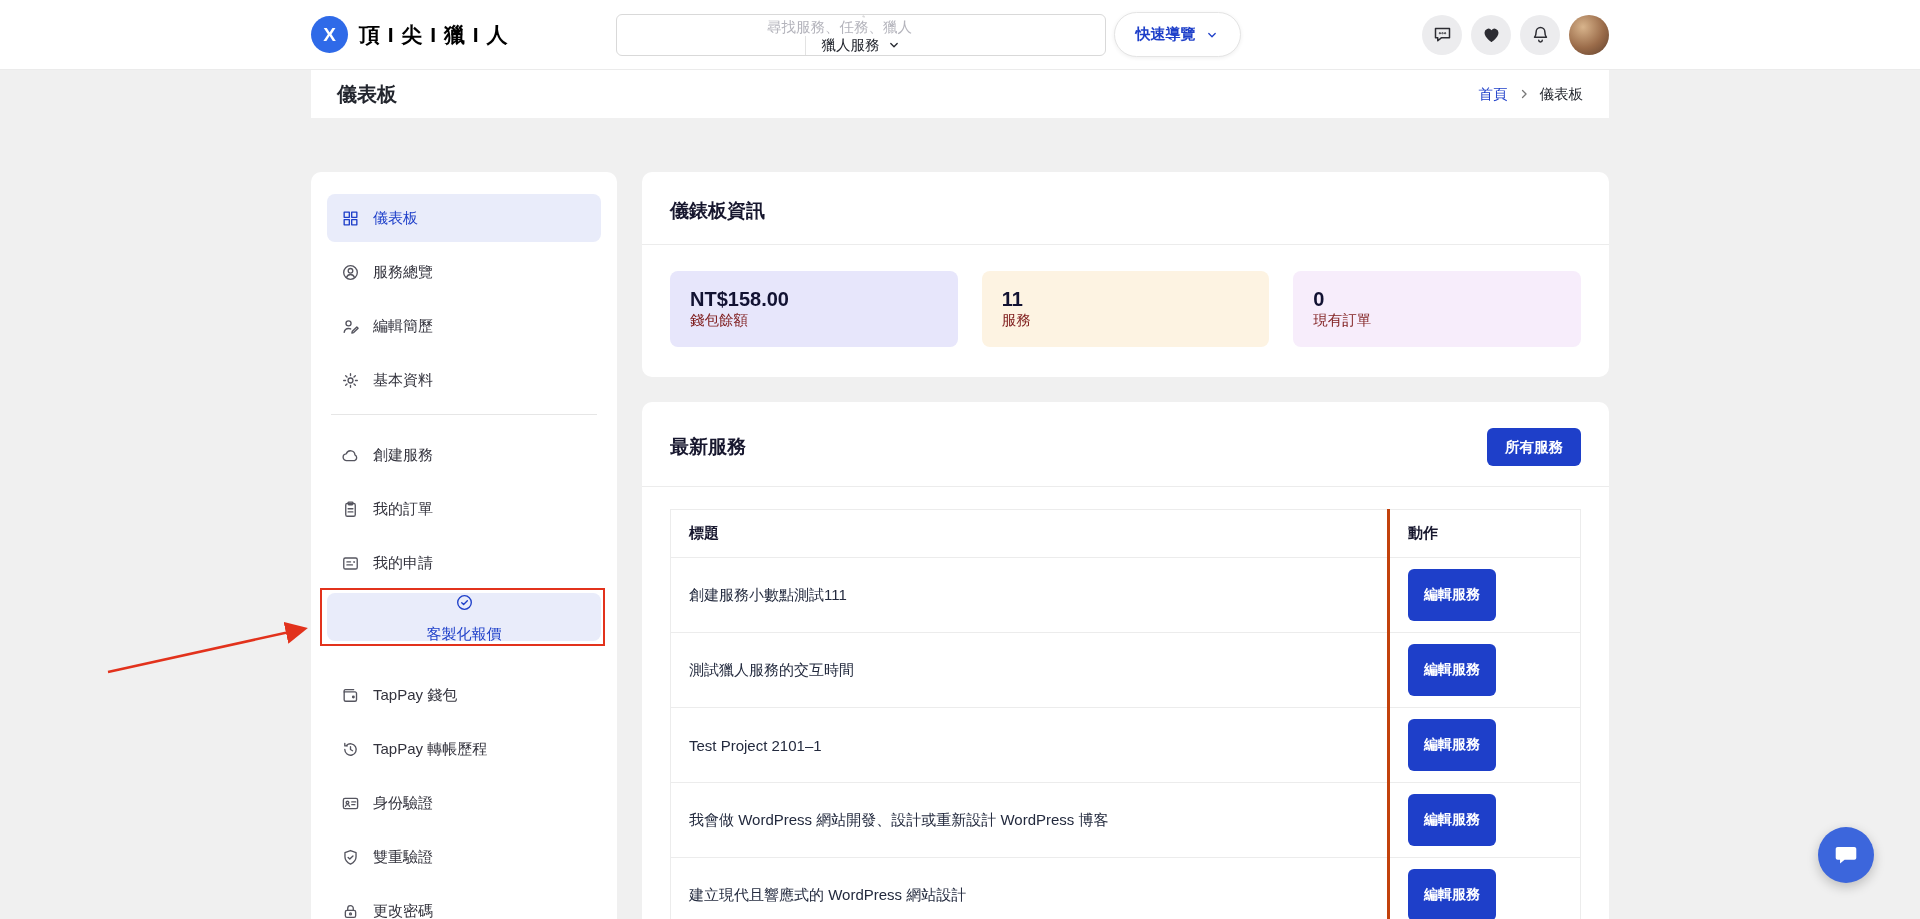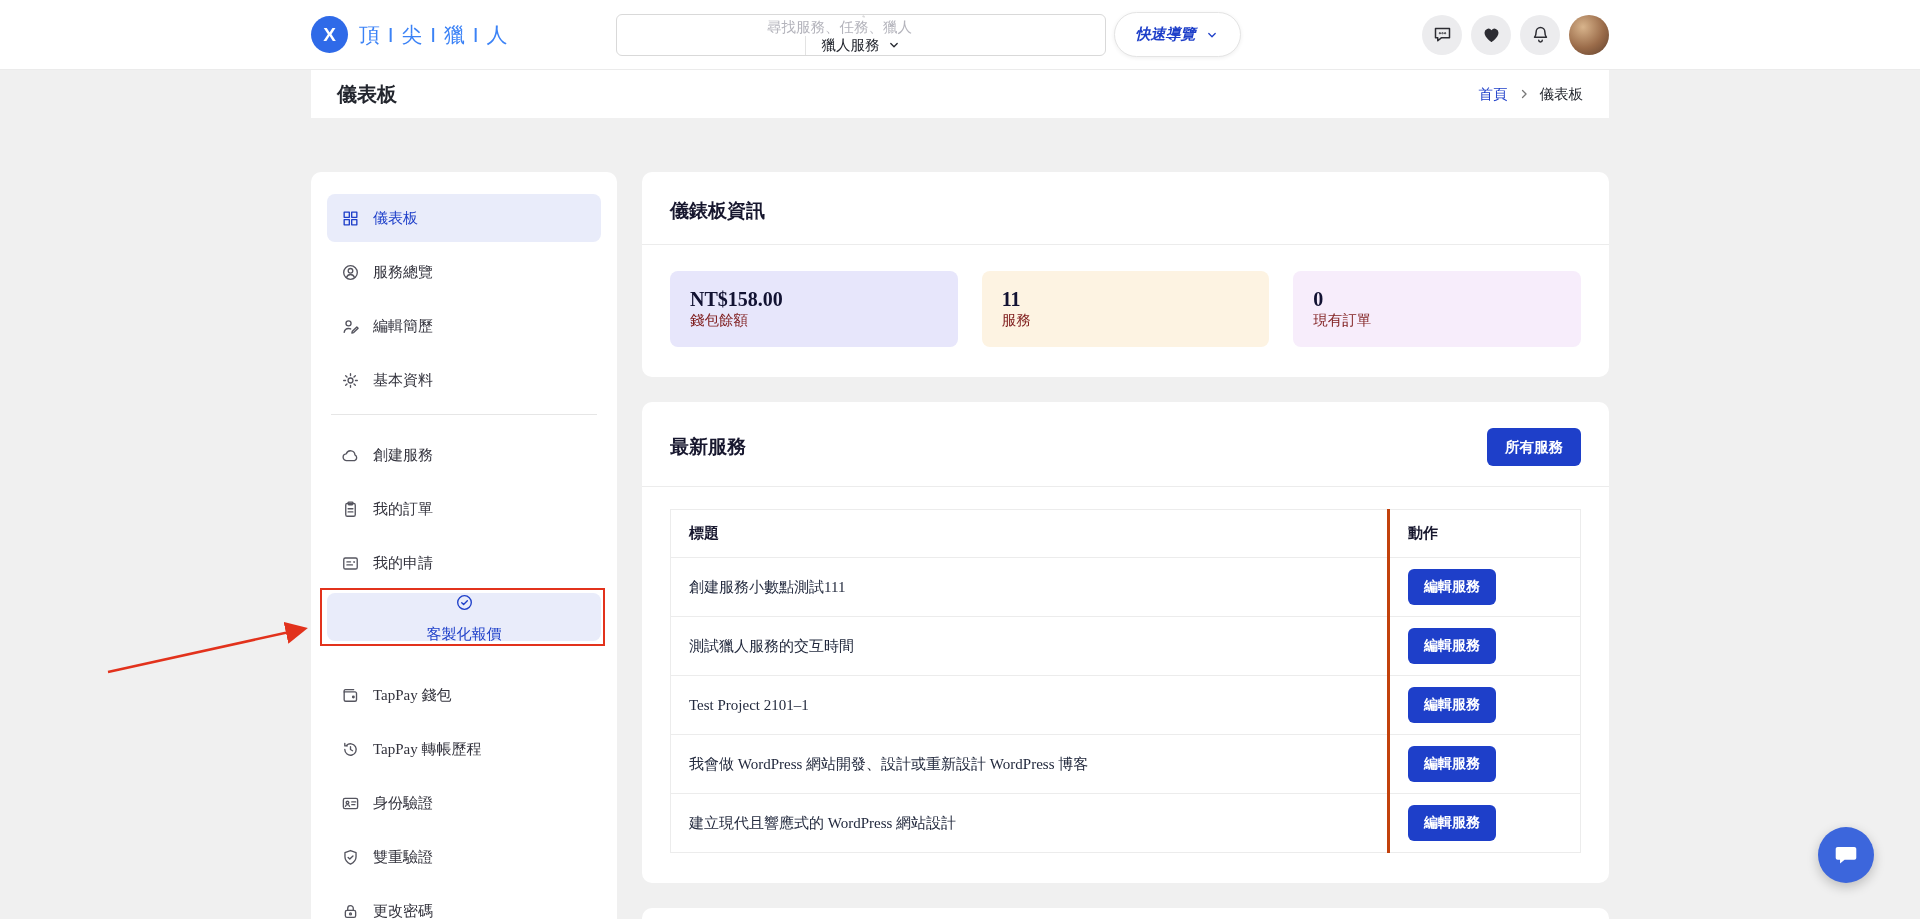--- a/index.html
+++ b/index.html
@@ -3,41 +3,41 @@
 <meta charset="utf-8">
 <style>
   * { box-sizing: border-box; }
   html,body { margin:0; padding:0; }
   body {
     width:1920px; height:919px; overflow:hidden; position:relative;
     background:#f0f0f0;
     font-family:"Liberation Sans","DejaVu Sans",sans-serif;
     color:#23262e;
   }
-  .container { width:1298px; margin:0 auto;font-family:Liberation Serif, serif; }
+  .container { width:1298px; margin:0 auto; }
 
   
   .navbar { height:70px; background:#fff; border-bottom:1px solid #ebebeb; position:relative; z-index:2; }
   .nav-inner { width:1298px; margin:0 auto; height:100%; display:flex; align-items:center; }
   .brand { display:flex; align-items:center; gap:11px; cursor:pointer; }
   .logo { width:37px; height:37px; border-radius:50%; background:#2f6ae8; color:#fff;
           display:flex; align-items:center; justify-content:center; font-weight:bold; font-size:19px; }
-  .brand-text { font-size:21px; font-weight:normal; color:#3b82f6; letter-spacing:1px; white-space:nowrap; }
+  .brand-text { font-size:21px; font-weight:bold; color:#000000; letter-spacing:1px; white-space:nowrap; }
 
   .searchbar { margin-left:107px; width:490px; height:42px; border:1px solid #d9d9d9; border-radius:6px;
                display:flex; align-items:center; background:#fff;flex-direction:column; }
   .s-icon { margin:0 9px 0 14px; color:#8a8a92; }
   .searchbar input { border:none; outline:none; flex:1; font-size:14.5px; color:#333; background:transparent; min-width:0; }
   .searchbar input::placeholder { color:#b4b4bc; }
   .search-cat { width:112px; height:100%; border-left:1px solid #e3e3e3; display:flex; align-items:center;
                 justify-content:center; gap:7px; font-size:14.5px; color:#23262e; cursor:pointer; }
 
   .quick-tour { margin-left:8px; height:45px; padding:0 21px; border-radius:23px; border:1px solid #e4e4e4;
                 background:#fff; box-shadow:0 1px 4px rgba(0,0,0,.07); color:#1e3fc9; font-size:15px;
-                font-weight:bold; display:flex; align-items:center; gap:9px; cursor:pointer; font-family:inherit;font-style:italic; }
+                font-weight:bold; display:flex; align-items:center; gap:9px; cursor:pointer; font-family:inherit; }
 
   .nav-actions { margin-left:auto; display:flex; align-items:center; gap:9px; }
   .icon-btn { width:40px; height:40px; border-radius:50%; background:#ececee; border:none; display:flex;
               align-items:center; justify-content:center; color:#2d2d33; cursor:pointer; }
   .avatar { width:40px; height:40px; border-radius:50%; cursor:pointer;
             background:radial-gradient(circle at 35% 30%, #d8b48c, #9a6b49 55%, #5e3f2c 100%); }
 
   
   .breadcrumb-row { background:#fff; height:48px; display:flex; align-items:center;
                     justify-content:space-between; padding:0 26px; }
@@ -79,21 +79,21 @@
 
   .btn-primary { background:#1e3fc9; color:#fff; border:none; border-radius:6px; font-weight:bold;
                  cursor:pointer; font-family:inherit; }
   .btn-all { height:38px; padding:8px 18px; font-size:14.5px; }
   .services-body { padding:22px 28px 30px; }
   table.svc { width:100%; border-collapse:collapse; border:1px solid #ececec; }
   .svc th { text-align:left; font-size:15px; font-weight:bold; color:#17172e; padding:14px 18px;
             border-bottom:1px solid #ececec; }
   .svc td { padding:11px 18px; font-size:15px; color:#232a3e; border-bottom:1px solid #ececec; }
   .svc .col-action { width:192px; border-left:3px solid #c2410c; }
-  .btn-edit { height:36px; padding:0 16px; font-size:14px; }
+  .btn-edit { height:52px; padding:0 16px; font-size:14px; }
   .partial-card { height:60px; border-radius:10px 10px 0 0; }
 
   
   .nicon { width:21px; height:21px; fill:none; stroke:currentColor; stroke-width:1.7;
            stroke-linecap:round; stroke-linejoin:round; }
   .nicon.small { width:14px; height:14px; stroke-width:2.2; }
   .nicon.filled { fill:currentColor; stroke:none; }
   .fab { position:absolute; right:46px; bottom:36px; width:56px; height:56px; border-radius:50%;
          background:#3c66dc; border:none; display:flex; align-items:center; justify-content:center;
          box-shadow:0 4px 12px rgba(0,0,0,.22); cursor:pointer; z-index:6; }

